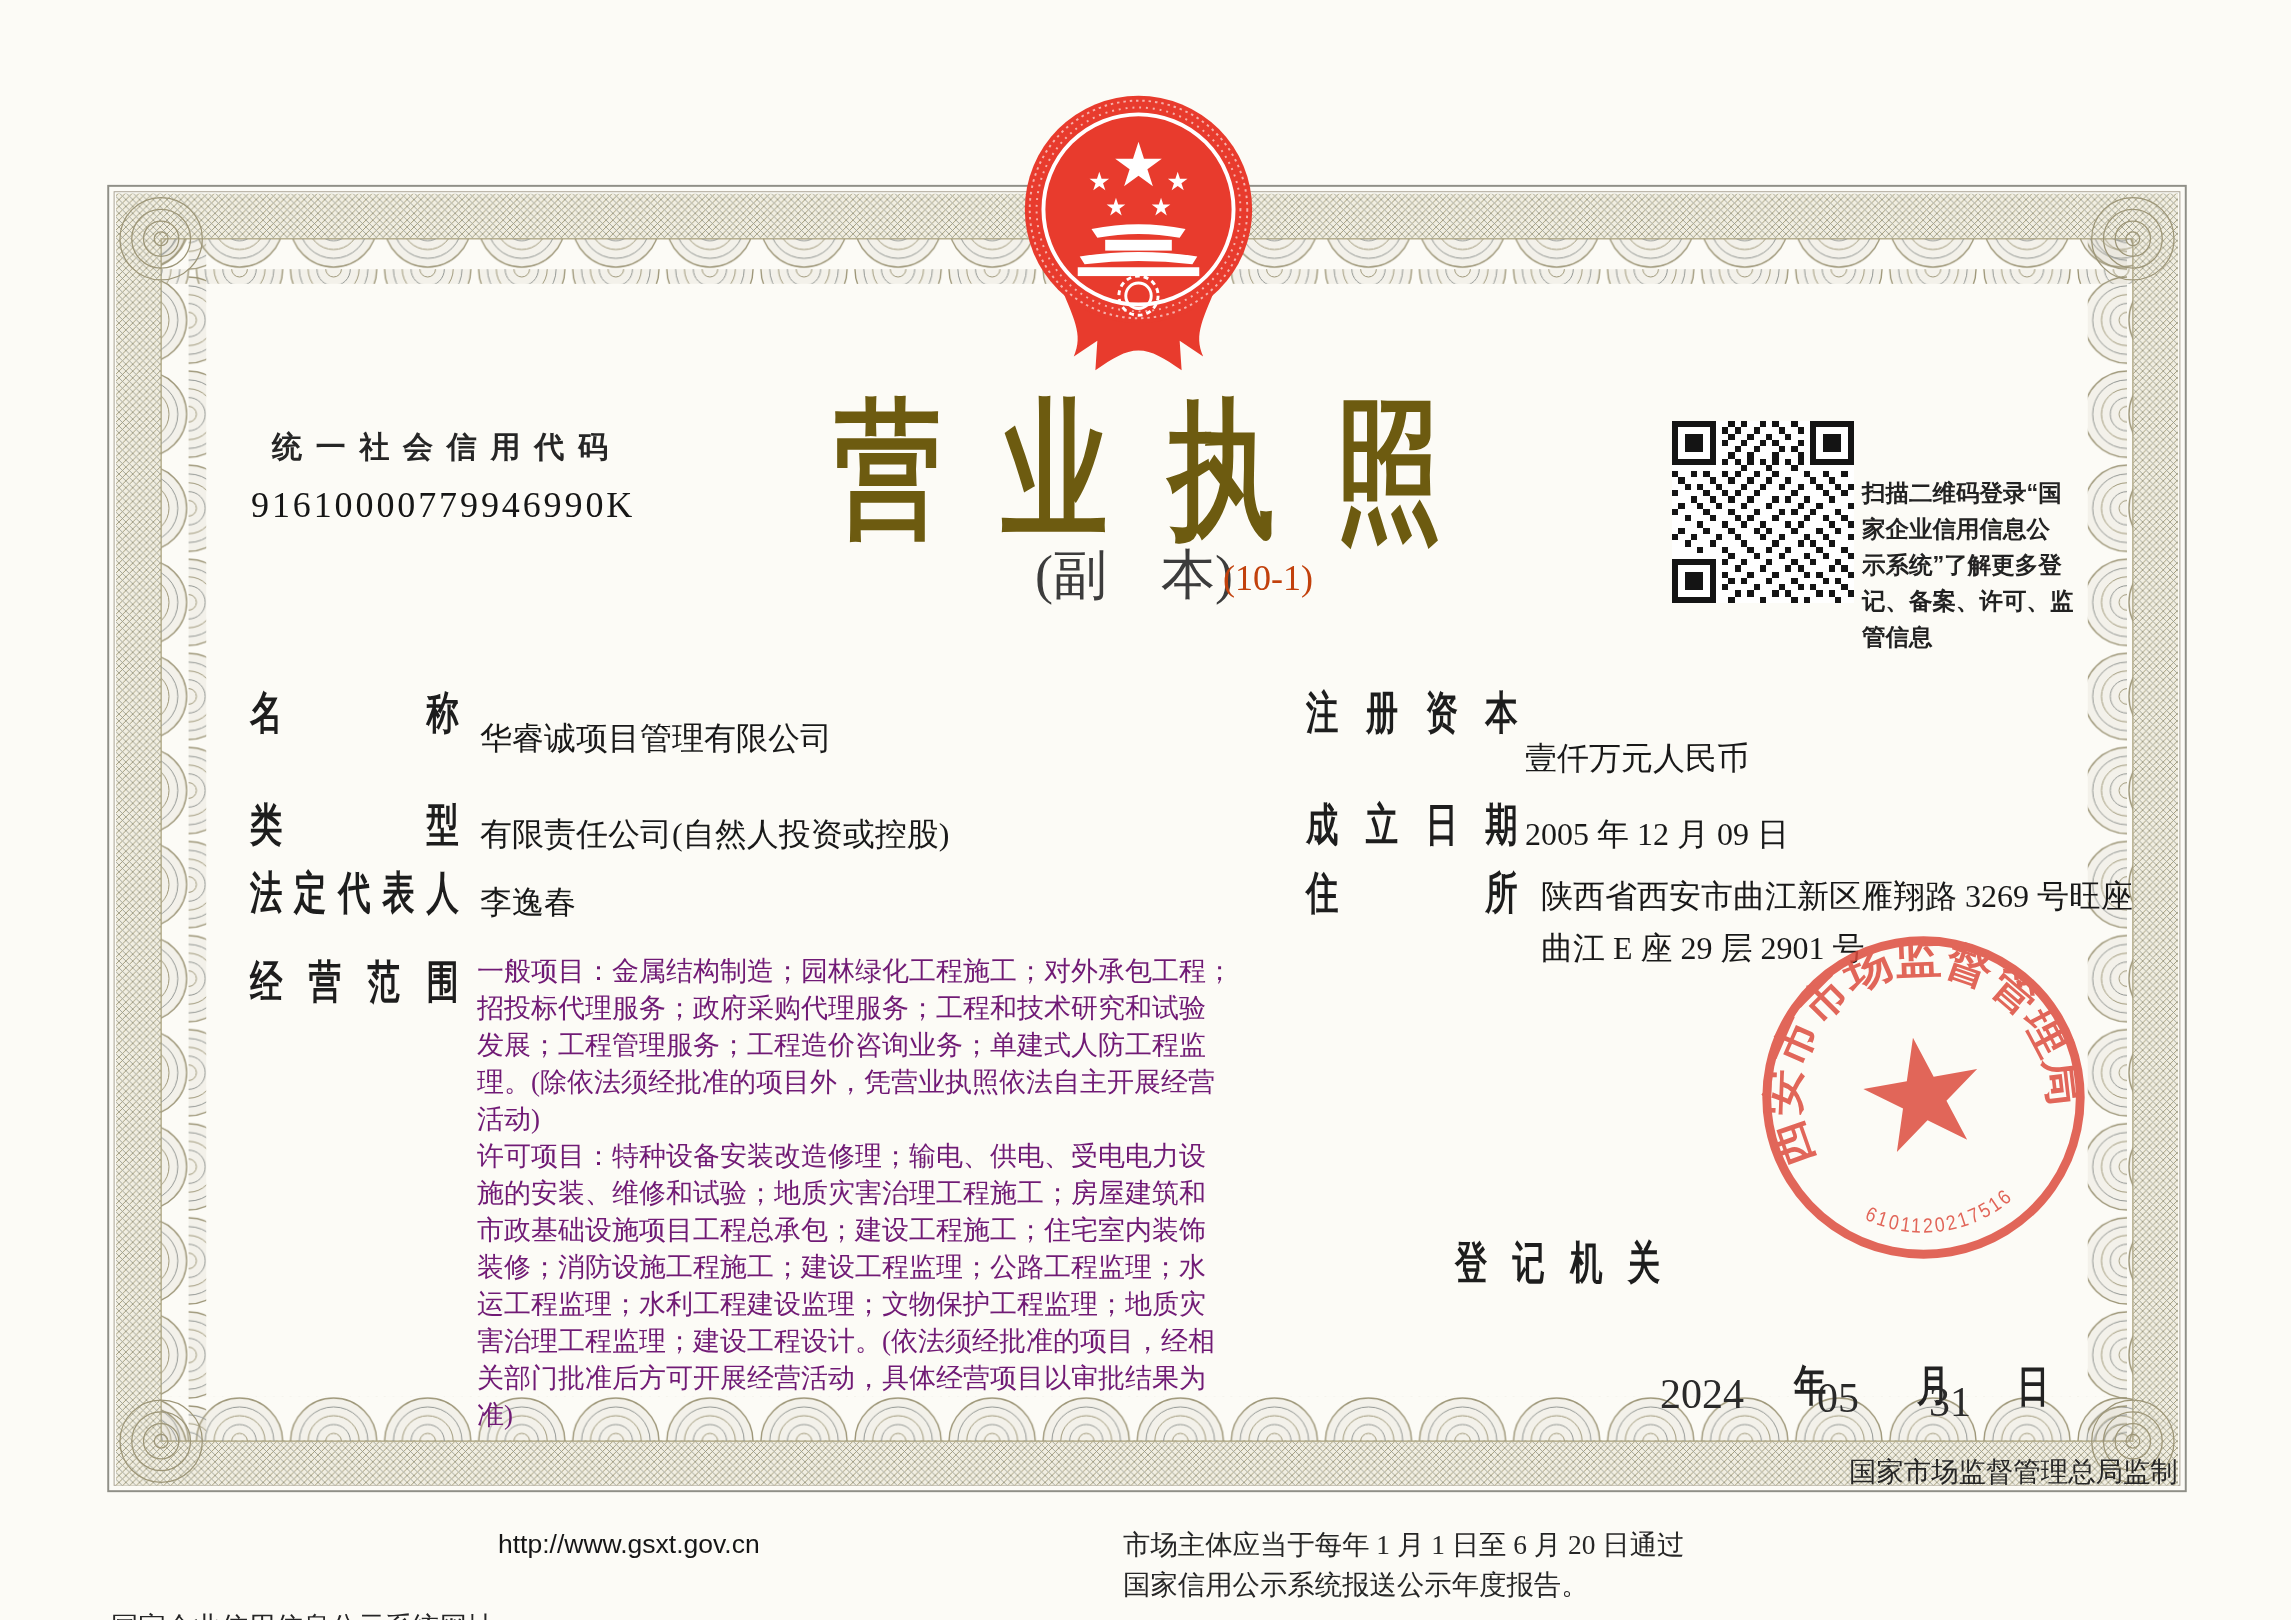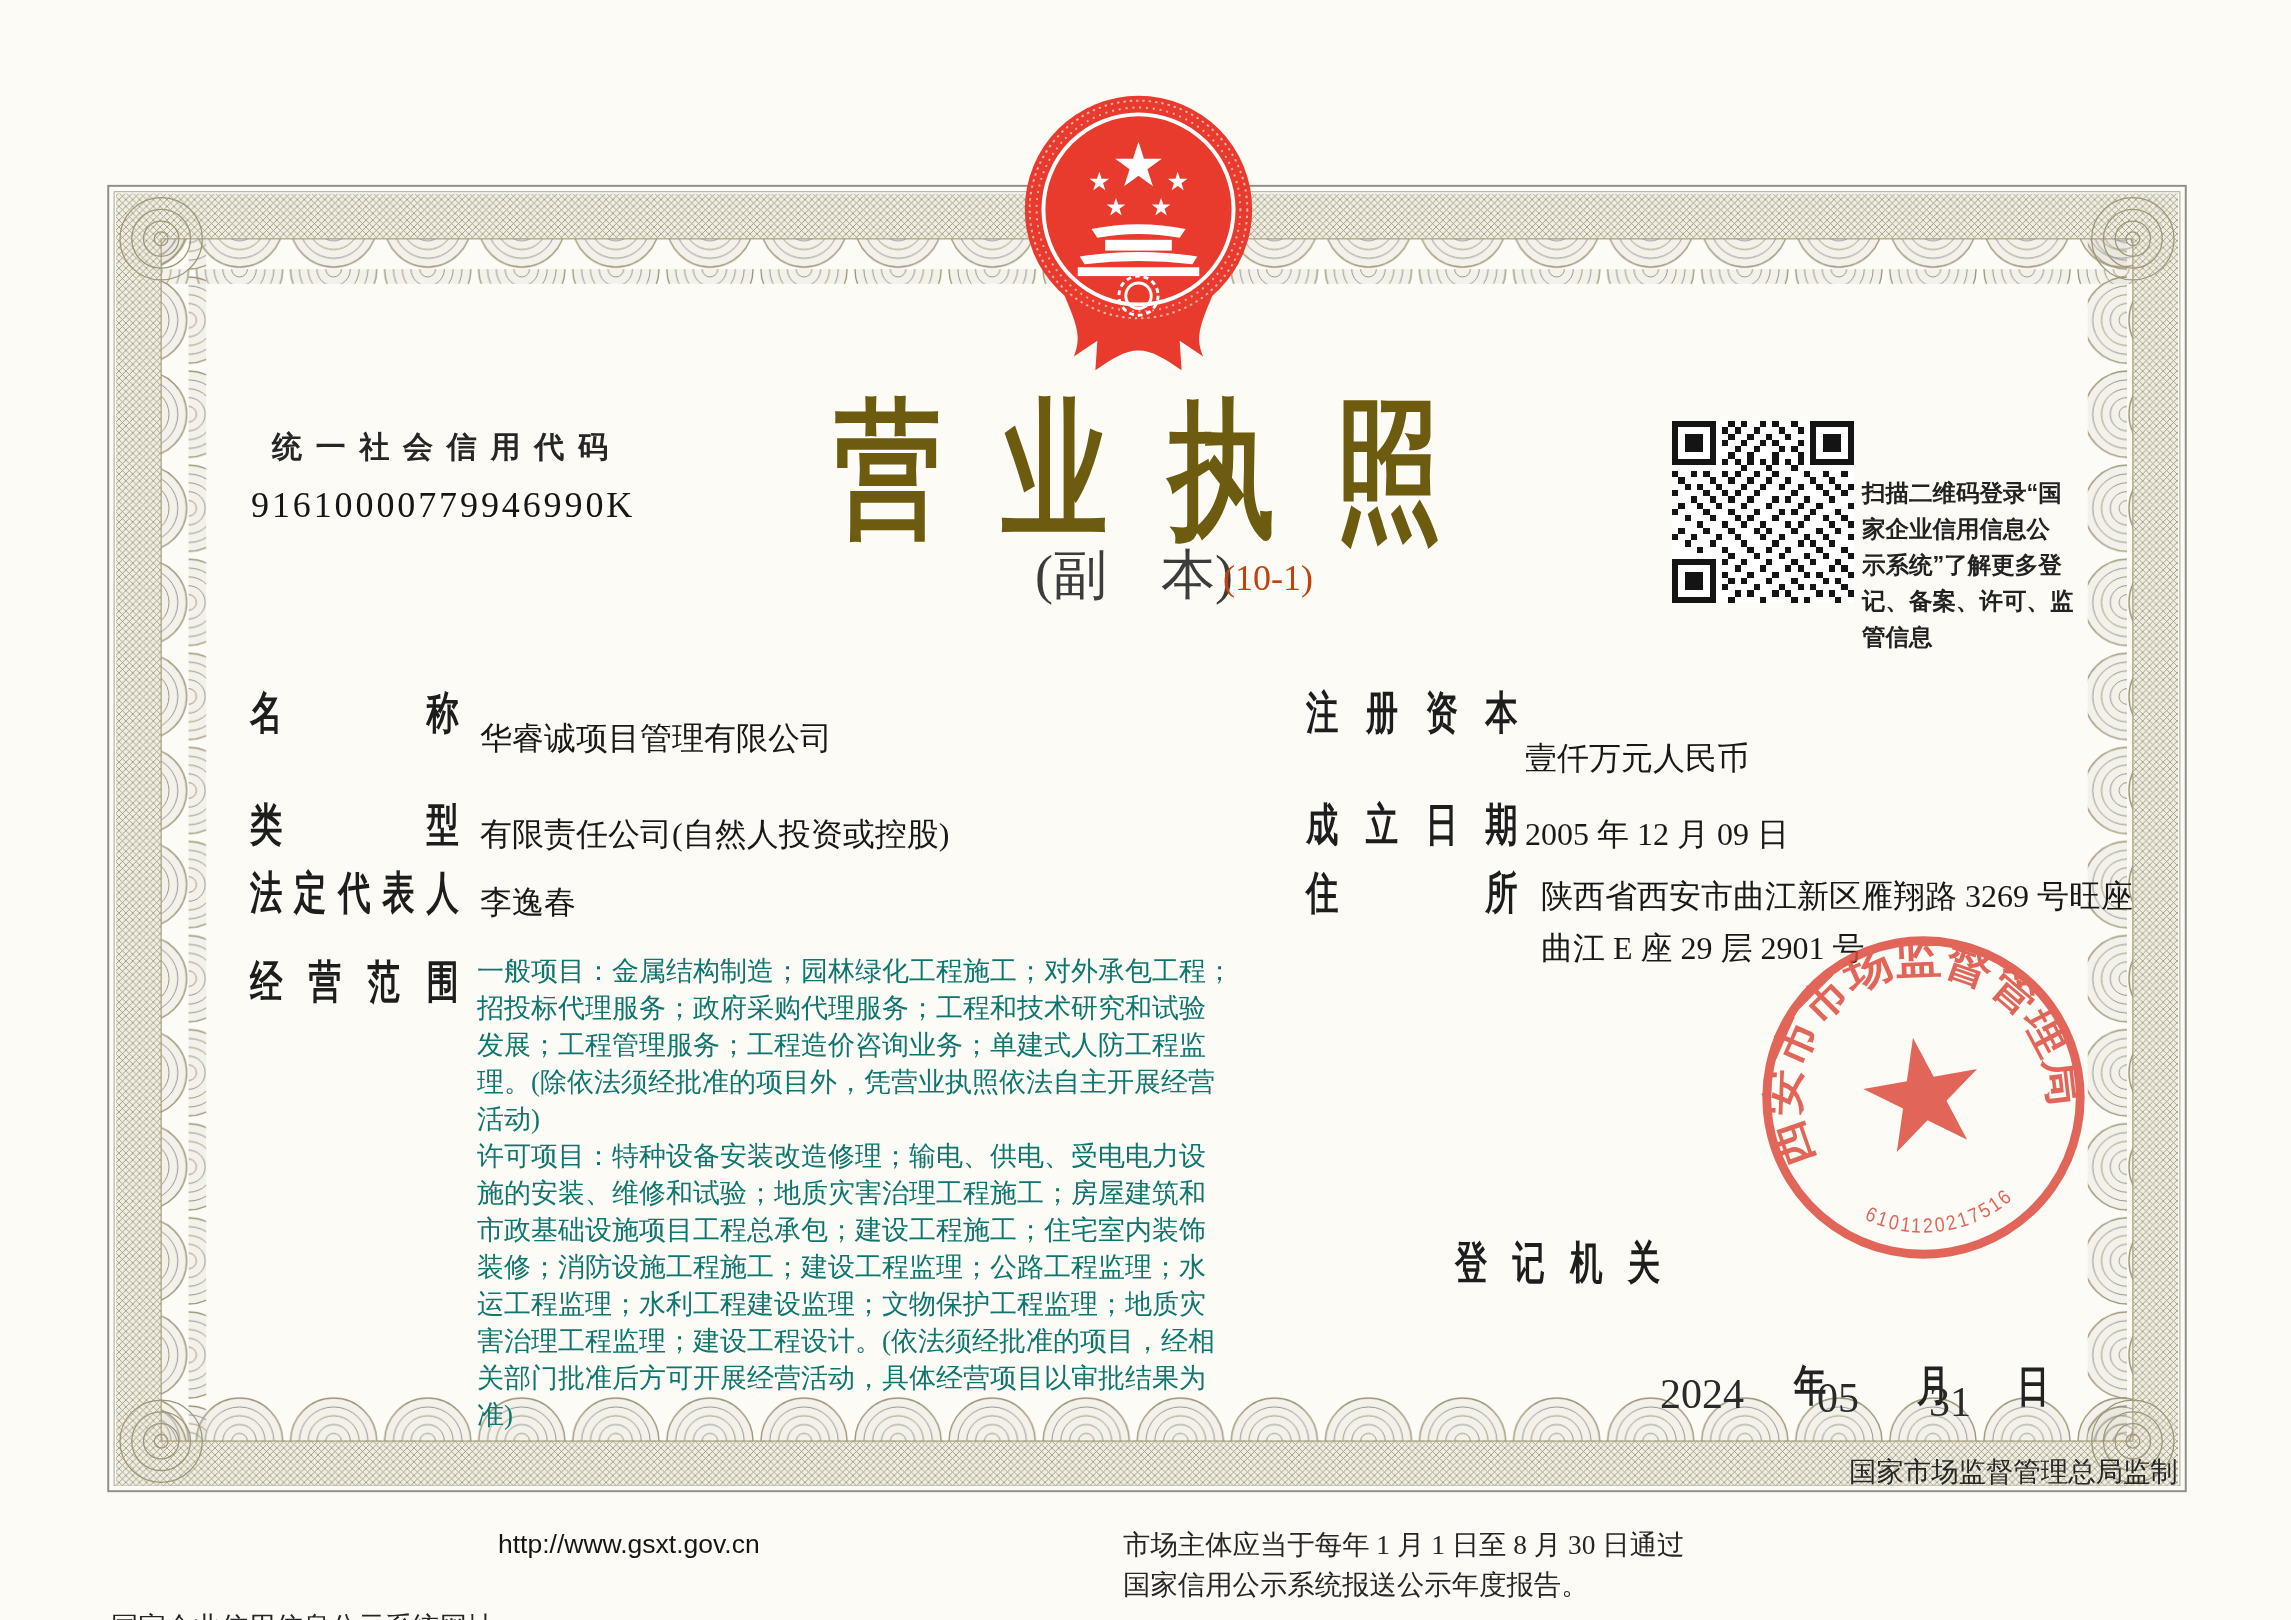--- a/index.html
+++ b/index.html
@@ -18,21 +18,21 @@
   .qr-note{left:1862px;top:427px;width:212px;font-size:23.5px;font-weight:700;line-height:36px;
            white-space:pre-line;color:#222;margin-top:48px;}
 
   
   .flabel{font-size:45px;font-weight:700;color:#1d1d1d;width:290px;
           transform:scaleX(.72);transform-origin:0 0;
           text-align:justify;text-align-last:justify;line-height:1.1;}
   .flabel.wide{width:294px;}
   .fvalue{font-family:"Liberation Serif",serif;font-size:32px;color:#191919;line-height:1.5;white-space:nowrap;}
   .scope-text{left:477px;top:953px;width:814px;font-family:"Liberation Serif",serif;font-size:27px;
-              line-height:37px;color:#0f766e;white-space:pre-line;}
+              line-height:37px;color:#701a75;white-space:pre-line;}
   .addr-val{left:1541px;top:870px;font-family:"Liberation Serif",serif;font-size:32px;line-height:52px;
             color:#191919;white-space:pre-line;}
   .registrar{left:1455px;top:1233px;font-size:45px;font-weight:700;letter-spacing:35px;color:#1d1d1d;
              transform:scaleX(.72);transform-origin:0 0;white-space:nowrap;}
 
   
   .d-num{font-family:"Liberation Serif",serif;font-size:42px;color:#2a2a2a;white-space:nowrap;}
   .d-char{font-size:43px;font-weight:700;color:#222;transform:scaleX(.75);transform-origin:0 0;white-space:nowrap;}
 
   
@@ -209,18 +209,18 @@
 
   <div class="abs d-num" style="left:1660px;top:1370px;">2024</div>
   <div class="abs d-char" style="left:1794px;top:1357px;">年</div>
   <div class="abs d-num" style="left:1817px;top:1374px;">05</div>
   <div class="abs d-char" style="left:1917px;top:1357px;">月</div>
   <div class="abs d-num" style="left:1929px;top:1378px;">31</div>
   <div class="abs d-char" style="left:2017px;top:1358px;">日</div>
 
   <div class="abs foot" style="left:111px;top:1609px;">国家企业信用信息公示系统网址:</div>
   <div class="abs foot-url" style="left:498px;top:1529px;">http://www.gsxt.gov.cn</div>
-  <div class="abs foot" style="left:1123px;top:1525px;line-height:40px;">市场主体应当于每年 1 月 1 日至 8 月 30 日通过
+  <div class="abs foot" style="left:1123px;top:1525px;line-height:40px;">市场主体应当于每年 1 月 1 日至 6 月 20 日通过
 国家信用公示系统报送公示年度报告。</div>
   <div class="abs foot" style="left:1849px;top:1454px;">国家市场监督管理总局监制</div>
 
 </div>
 
 
 </body></html>

